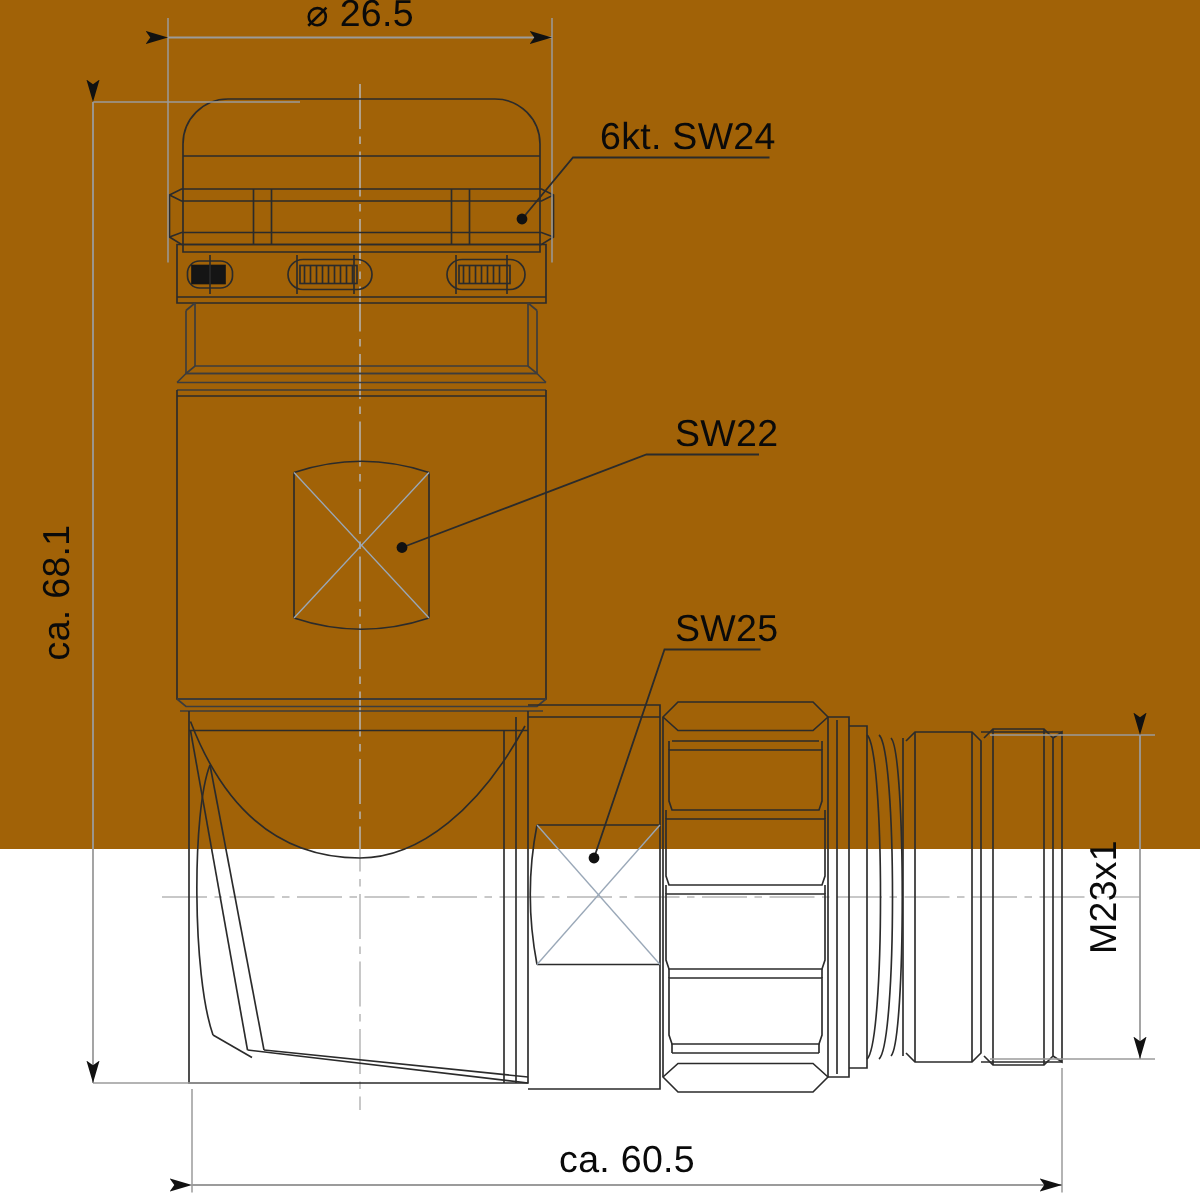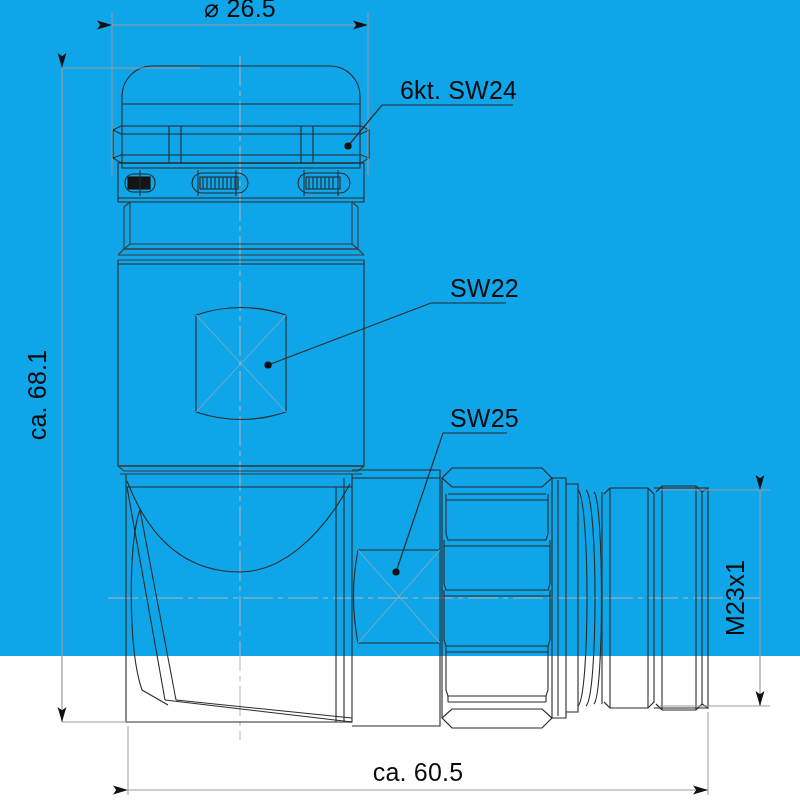--- a/index.html
+++ b/index.html
@@ -10,22 +10,22 @@
   }
   body {
     width: 800px;
     height: 800px;
     font-family: "Liberation Sans", sans-serif;
     overflow: hidden;
   }
   #drawing-root {
     position: relative;
     width: 800px;
-    height: 656px;
-    background: #0ea5e9;
+    height: 566px;
+    background: #a16207;
   }
   svg#drawing {
     display: block;
     width: 800px;
     height: 800px;
   }
   .dim-text {
     font-family: "Liberation Sans", sans-serif;
     font-size: 25px;
     fill: #0a0a0a;

